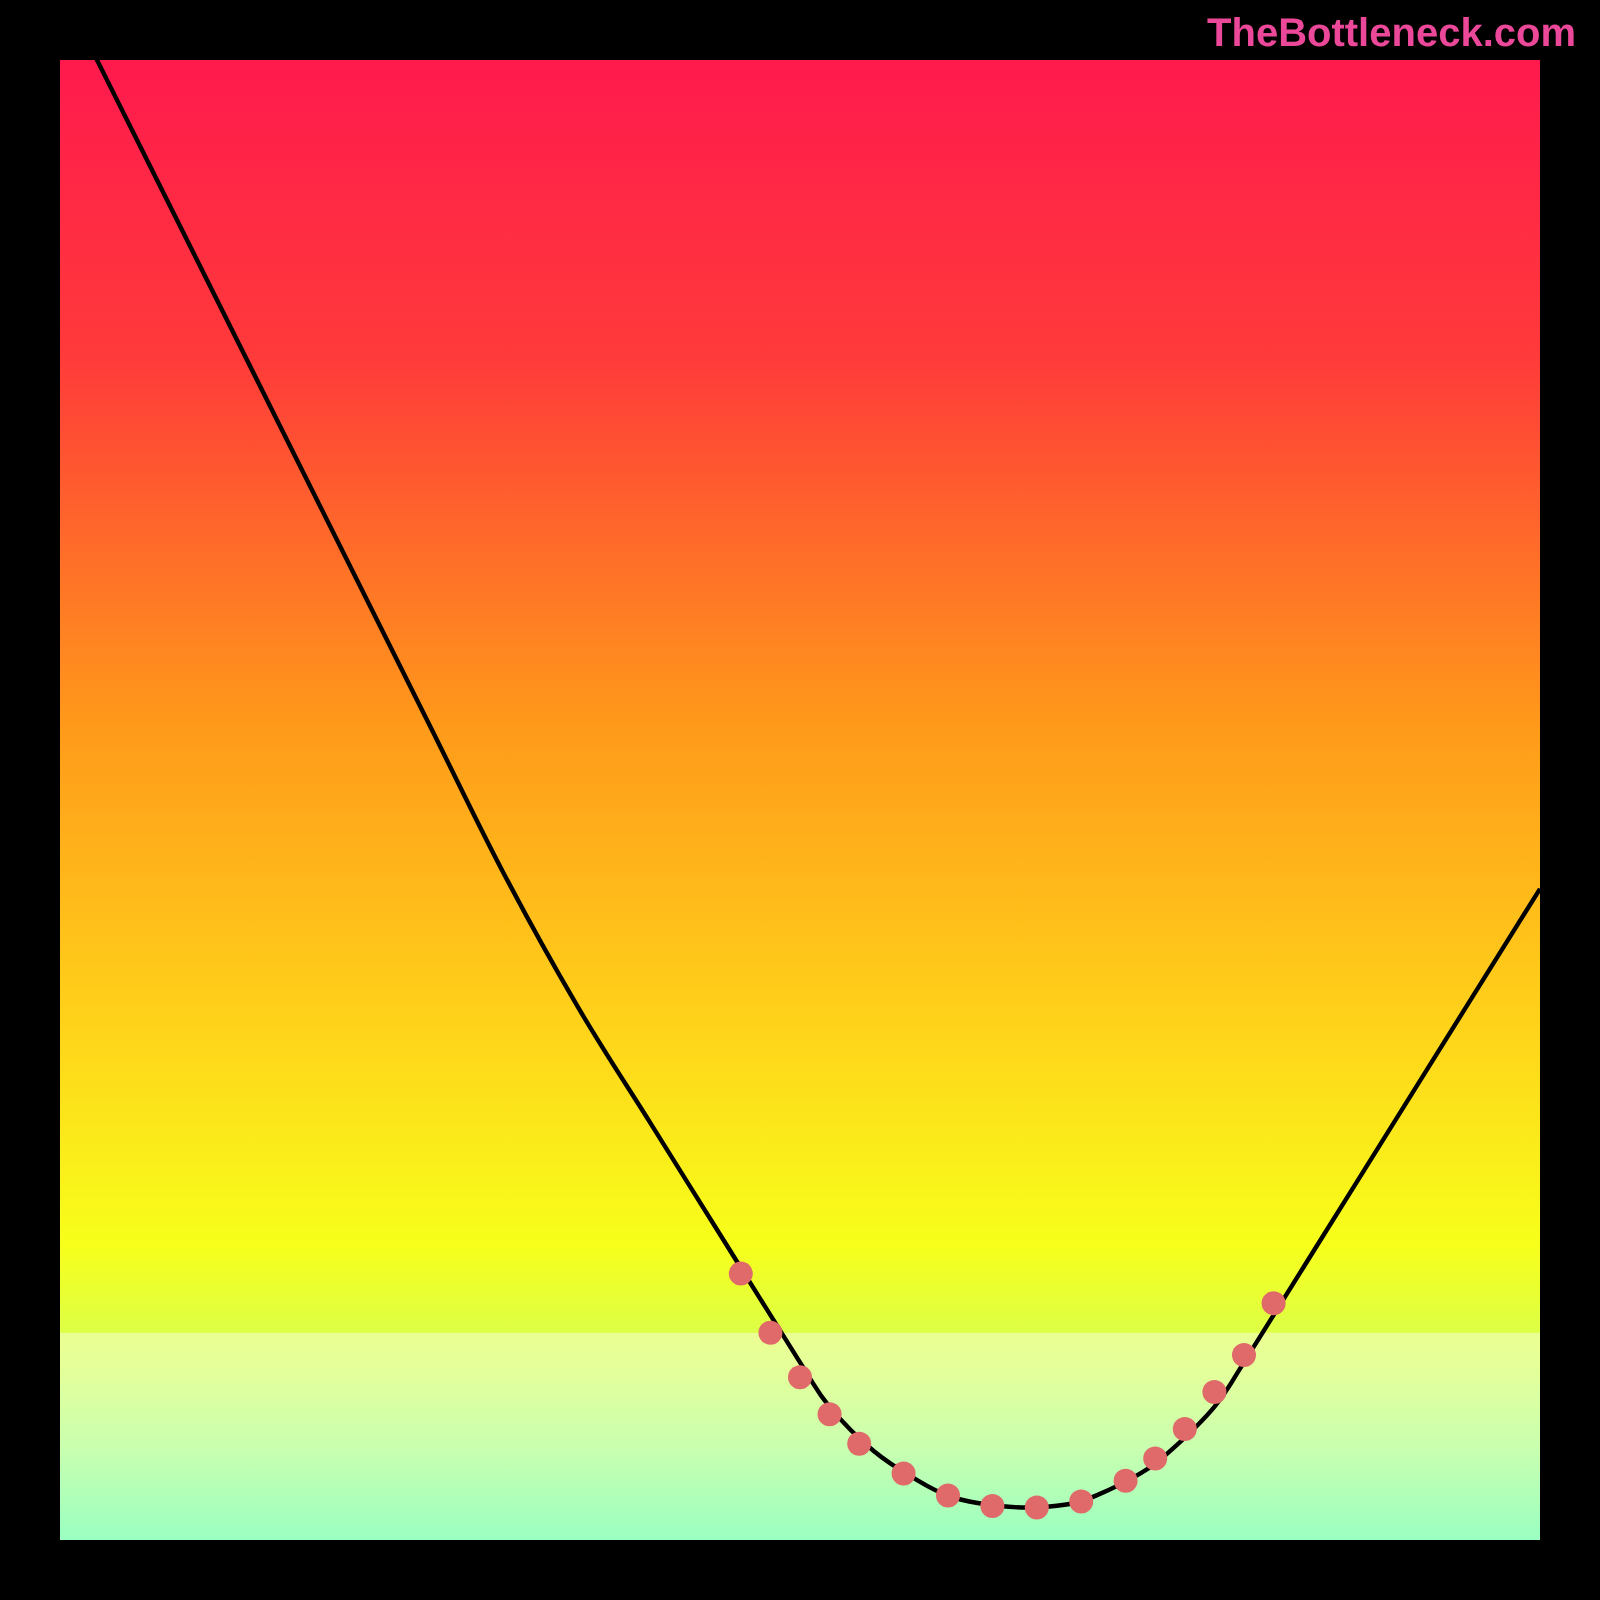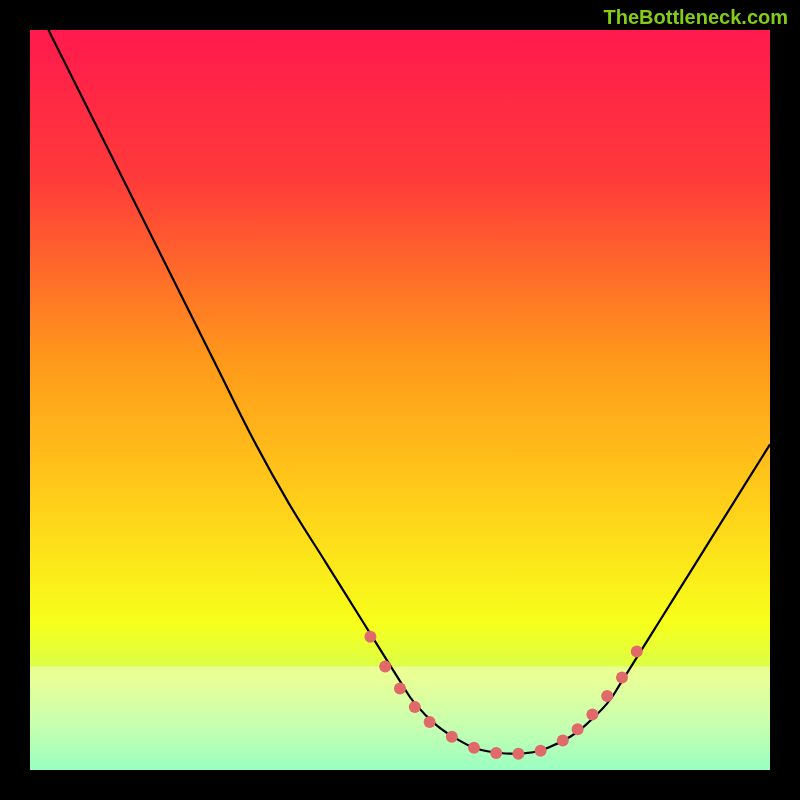--- a/index.html
+++ b/index.html
@@ -8,21 +8,21 @@
     background: #000;
     width: 800px;
     height: 800px;
     position: relative;
     font-family: Arial, sans-serif;
   }
   .watermark {
     position: absolute;
     top: 6px;
     right: 12px;
-    color: #84cc16;
+    color: #ec4899;
     font-size: 20px;
     font-weight: bold;
     z-index: 10;
   }
   .chart-wrap {
     position: absolute;
     left: 30px;
     top: 30px;
     width: 740px;
     height: 740px;

